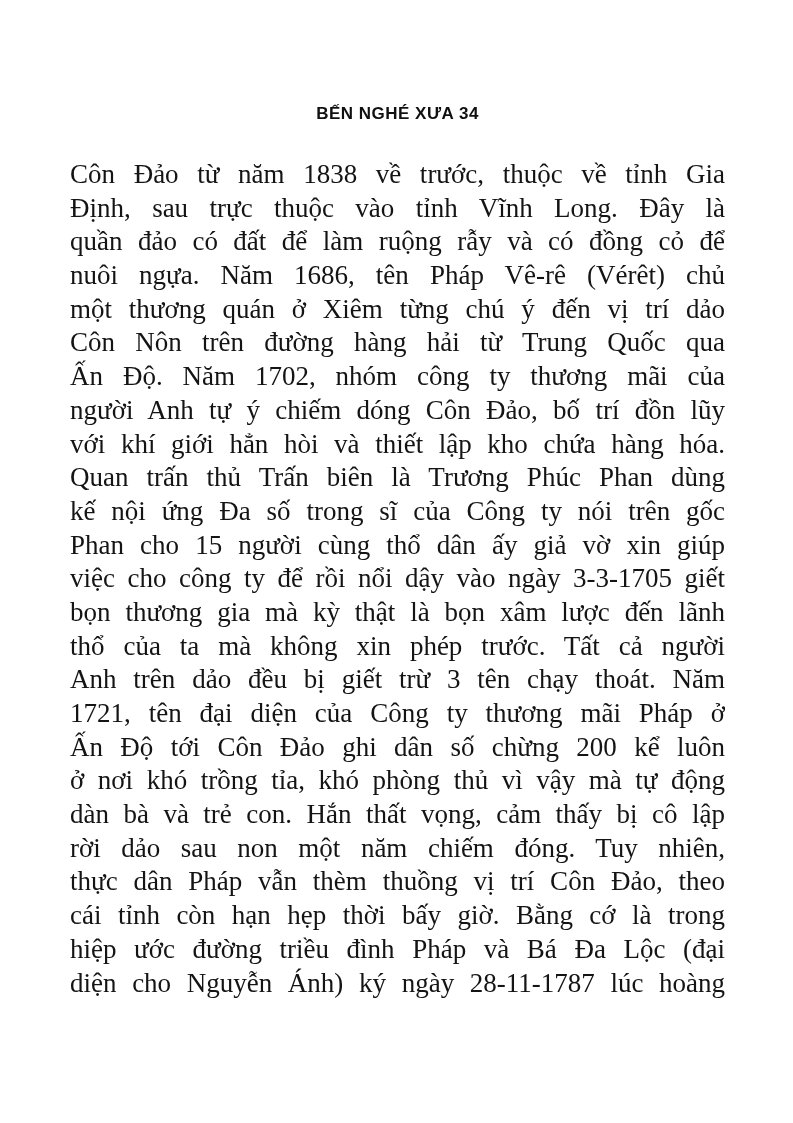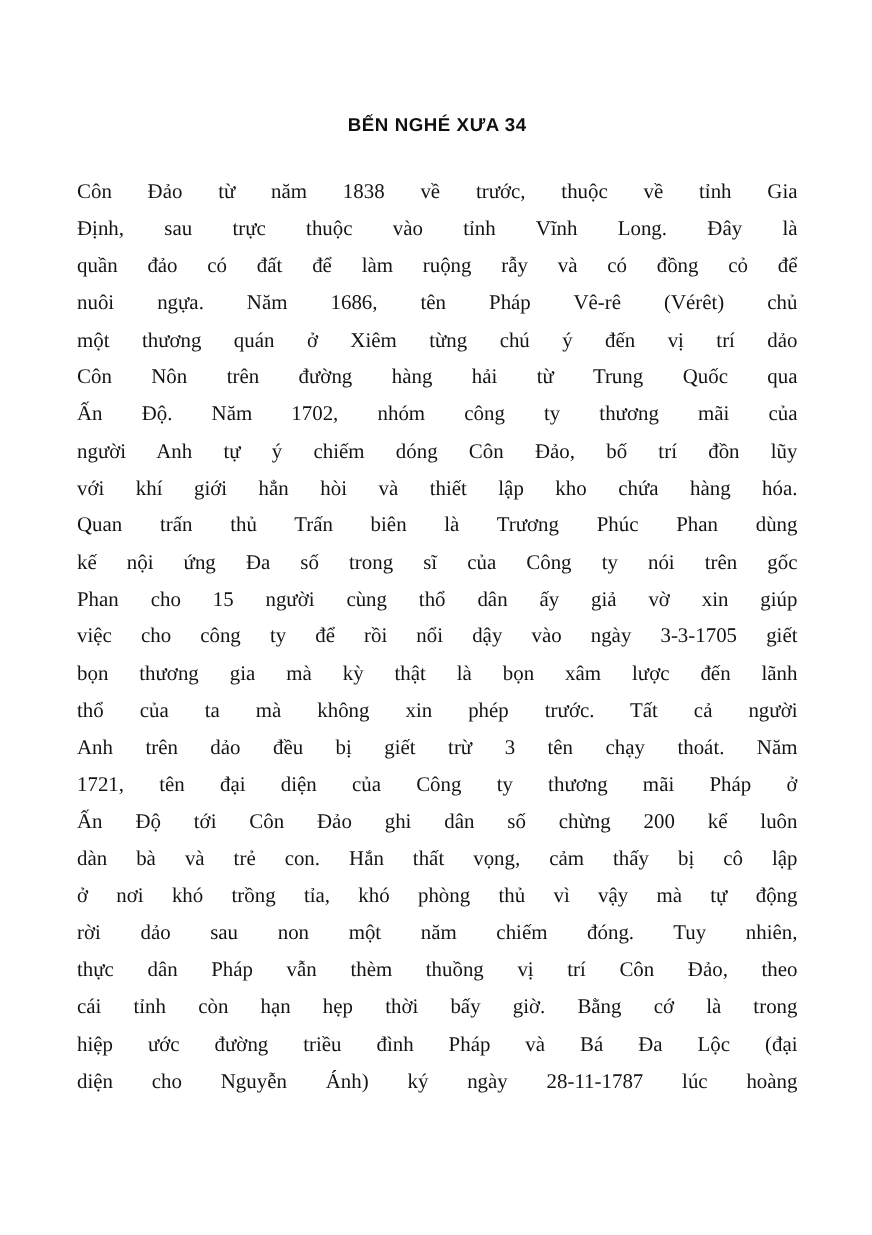--- a/index.html
+++ b/index.html
@@ -31,21 +31,21 @@
   }
   .paragraph {
     position: absolute;
     top: 158px;
     left: 70px;
     width: 655px;
   }
   .text-line {
     height: 33.7px;
     line-height: 33.7px;
-    font-size: 19px;
+    font-size: 27px;
     text-align: justify;
     text-align-last: justify;
     white-space: normal;
     overflow: hidden;
     word-spacing: 1px;
   }
 </style>
 </head>
 <body>
 
@@ -63,21 +63,21 @@
       <div class="text-line">với khí giới hẳn hòi và thiết lập kho chứa hàng hóa.</div>
       <div class="text-line">Quan trấn thủ Trấn biên là Trương Phúc Phan dùng</div>
       <div class="text-line">kế nội ứng Đa số trong sĩ của Công ty nói trên gốc</div>
       <div class="text-line">Phan cho 15 người cùng thổ dân ấy giả vờ xin giúp</div>
       <div class="text-line">việc cho công ty để rồi nổi dậy vào ngày 3-3-1705 giết</div>
       <div class="text-line">bọn thương gia mà kỳ thật là bọn xâm lược đến lãnh</div>
       <div class="text-line">thổ của ta mà không xin phép trước. Tất cả người</div>
       <div class="text-line">Anh trên dảo đều bị giết trừ 3 tên chạy thoát. Năm</div>
       <div class="text-line">1721, tên đại diện của Công ty thương mãi Pháp ở</div>
       <div class="text-line">Ấn Độ tới Côn Đảo ghi dân số chừng 200 kể luôn</div>
+      <div class="text-line">ở nơi khó trồng tỉa, khó phòng thủ vì vậy mà tự động</div>
       <div class="text-line">dàn bà và trẻ con. Hắn thất vọng, cảm thấy bị cô lập</div>
-      <div class="text-line">ở nơi khó trồng tỉa, khó phòng thủ vì vậy mà tự động</div>
       <div class="text-line">rời dảo sau non một năm chiếm đóng. Tuy nhiên,</div>
       <div class="text-line">thực dân Pháp vẫn thèm thuồng vị trí Côn Đảo, theo</div>
       <div class="text-line">cái tỉnh còn hạn hẹp thời bấy giờ. Bằng cớ là trong</div>
       <div class="text-line">hiệp ước đường triều đình Pháp và Bá Đa Lộc (đại</div>
       <div class="text-line">diện cho Nguyễn Ánh) ký ngày 28-11-1787 lúc hoàng</div>
     </div>
 </div>
 
 </body></html>

